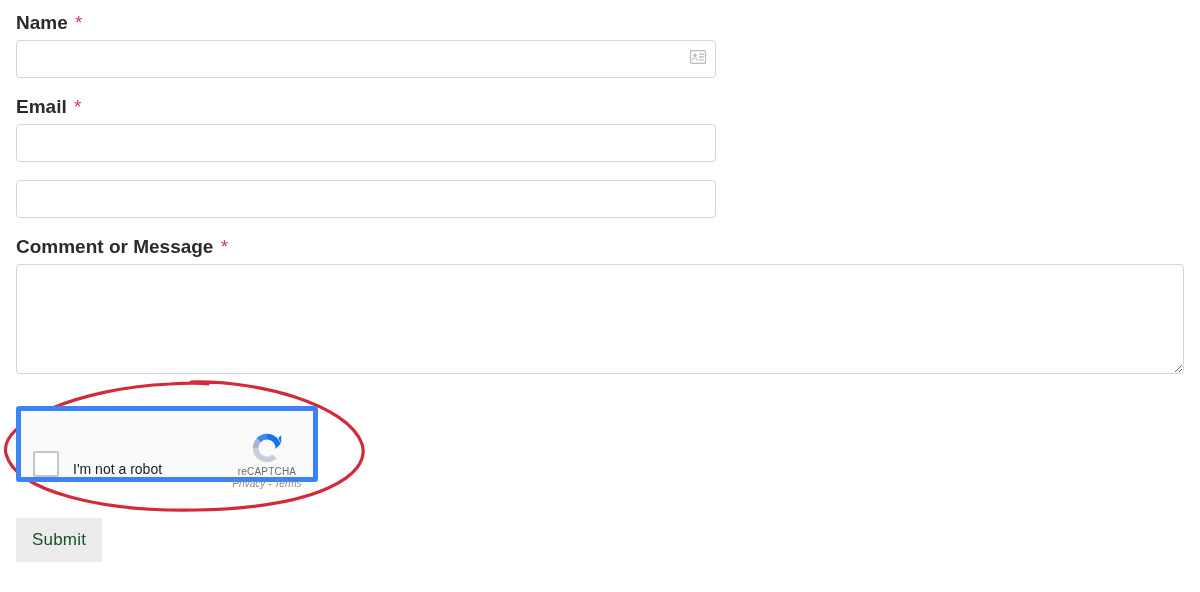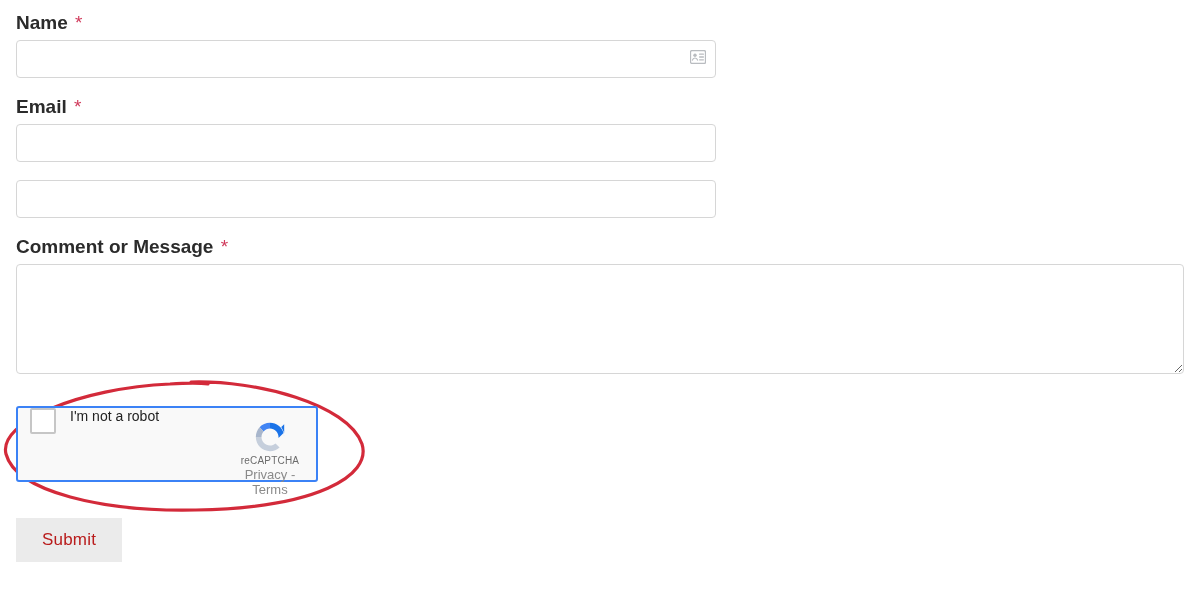--- a/index.html
+++ b/index.html
@@ -47,60 +47,60 @@
       font-family: inherit;
       resize: both;
       background: #fff;
     }
     
     .rc-container { position: relative; margin-top: 28px; margin-bottom: 36px; width: 380px; }
     .rc-box {
       width: 302px;
       height: 76px;
       background: #f9f9f9;
-      border: 2px solid #3b82f6;
+      border: 5px solid #3b82f6;
       border-radius: 3px;
       display: flex;
-      align-items: flex-start;
-      padding: 0 12px 8px 12px;
+      align-items: flex-end;
+      padding: 0 12px 0 12px;
       position: relative;
     }
     .rc-check {
       width: 26px;
       height: 26px;
       border: 2px solid #c6c6c6;
       border-radius: 2px;
       background: #fff;
       margin-right: 14px;
       cursor: pointer;
     }
     .rc-label { font-size: 14px; color: #222; }
     .rc-right {
       position: absolute;
       right: 10px;
-      top: 12px;
+      top: 20px;
       text-align: center;
       width: 72px;
     }
     .rc-logo { display:block; margin: 0 auto 1px; }
     .rc-brand { font-size: 10px; color: #6b6b6b; letter-spacing: .2px; }
-    .rc-links { font-size: 13px; color: #8a8a8a; margin-top: 1px; }
+    .rc-links { font-size: 10px; color: #8a8a8a; margin-top: 1px; font-style: italic; }
     .annot-circle {
       position: absolute;
       left: -20px;
       top: -32px;
       pointer-events: none;
     }
     
     .submit-btn {
       background: #ebebeb;
       border: none;
-      padding: 12px 26px;
+      padding: 12px 16px;
       font-size: 17px;
-      color: #b91c1c;
+      color: #14532d;
       letter-spacing: .2px;
       cursor: pointer;
       font-family: inherit;
     }
   </style>
 </head>
 <body>
 
 
 

